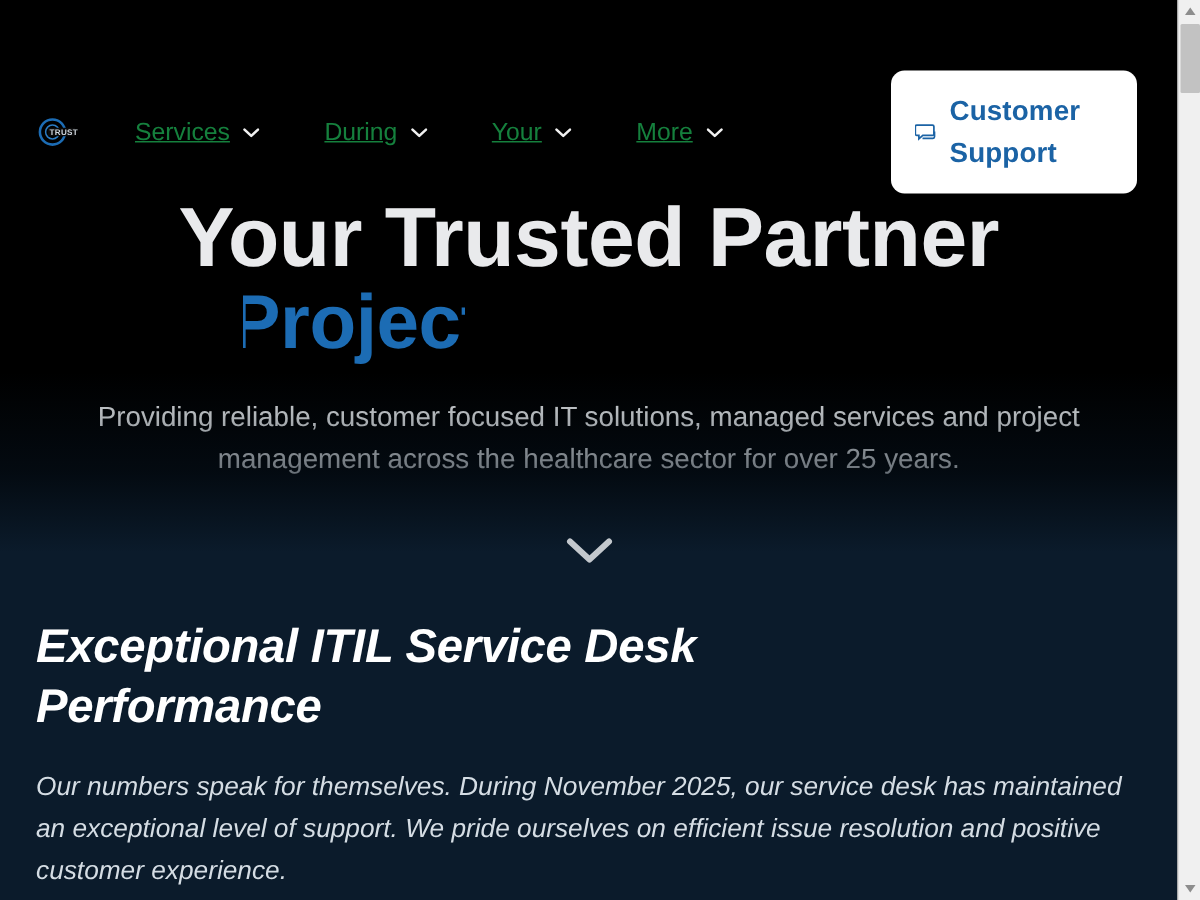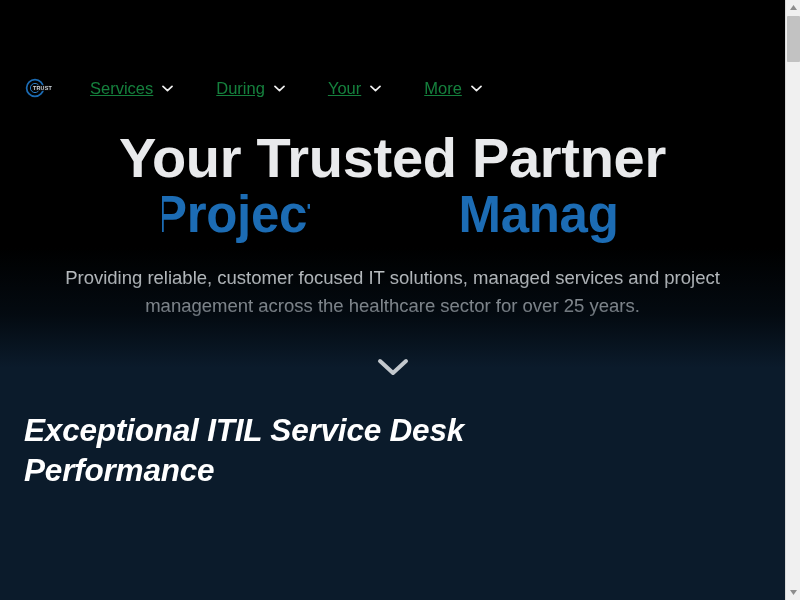--- a/index.html
+++ b/index.html
@@ -286,23 +286,20 @@
 
       <div class="hero-inner">
 
         <h1 class="headline-1">Your Trusted Partner</h1>
 
         <div class="headline-2">
           <div class="h2-row">
             <div class="word-a">
               <span>Project</span>
             </div>
-            <div class="word-b">
-              <span>Manag</span>
-            </div>
           </div>
         </div>
 
         <p class="hero-sub">Providing reliable, customer focused IT solutions, managed services and project management across the healthcare sector for over 25 years.</p>
       </div>
 
       <div class="hero-fade"></div>
 
       <nav class="navbar">
 
@@ -348,33 +345,43 @@
             <span class="label">More</span>
             <span class="chev">
               <svg width="11" height="7" viewBox="0 0 11 7">
                 <path d="M1 1.4 L5.5 5.6 L10 1.4" fill="none" stroke="#f0f0f0" stroke-width="1.7" stroke-linecap="round" stroke-linejoin="round"></path>
               </svg>
             </span>
           </div>
 
         </div>
 
+        <div class="support-btn">
+          <span class="chat-ico">
+            <svg width="15" height="15" viewBox="0 0 15 15">
+              <path d="M1.2 1.4 H11.6 A1 1 0 0 1 12.6 2.4 V7.3 A1 1 0 0 1 11.6 8.3 H5.2 L2.6 10.6 V8.3 H1.2 A1 1 0 0 1 0.2 7.3 V2.4 A1 1 0 0 1 1.2 1.4 Z" fill="none" stroke="#1b63a5" stroke-width="1.15"></path>
+              <path d="M5.0 10.2 H12.0 A1 1 0 0 0 13.0 9.2 V5.6" fill="none" stroke="#1b63a5" stroke-width="1.15"></path>
+            </svg>
+          </span>
+          <span class="stext"><span>Customer</span><br><span>Support</span></span>
+        </div>
 
       </nav>
 
       <div class="scroll-cue">
         <svg width="40" height="24" viewBox="0 0 40 24">
           <path d="M7 6 L20 18 L33 6" fill="none" stroke="#c3c8cd" stroke-width="4" stroke-linecap="round" stroke-linejoin="round"></path>
         </svg>
       </div>
 
     </section>
 
     <section class="stats-section">
       <h2 class="stats-h2">Exceptional ITIL Service Desk Performance</h2>
+      <p class="stats-p">Our numbers speak for themselves. During November 2025, our service desk has maintained an exceptional level of support. We pride ourselves on efficient issue resolution and positive customer experience.</p>
     </section>
 
   </div>
 
   <div class="scrollbar">
     <div class="sb-arrow up">
       <svg width="9" height="7" viewBox="0 0 9 7">
         <path d="M4.5 1 L8 6 L1 6 Z" fill="#8d8d8d"></path>
       </svg>
     </div>

